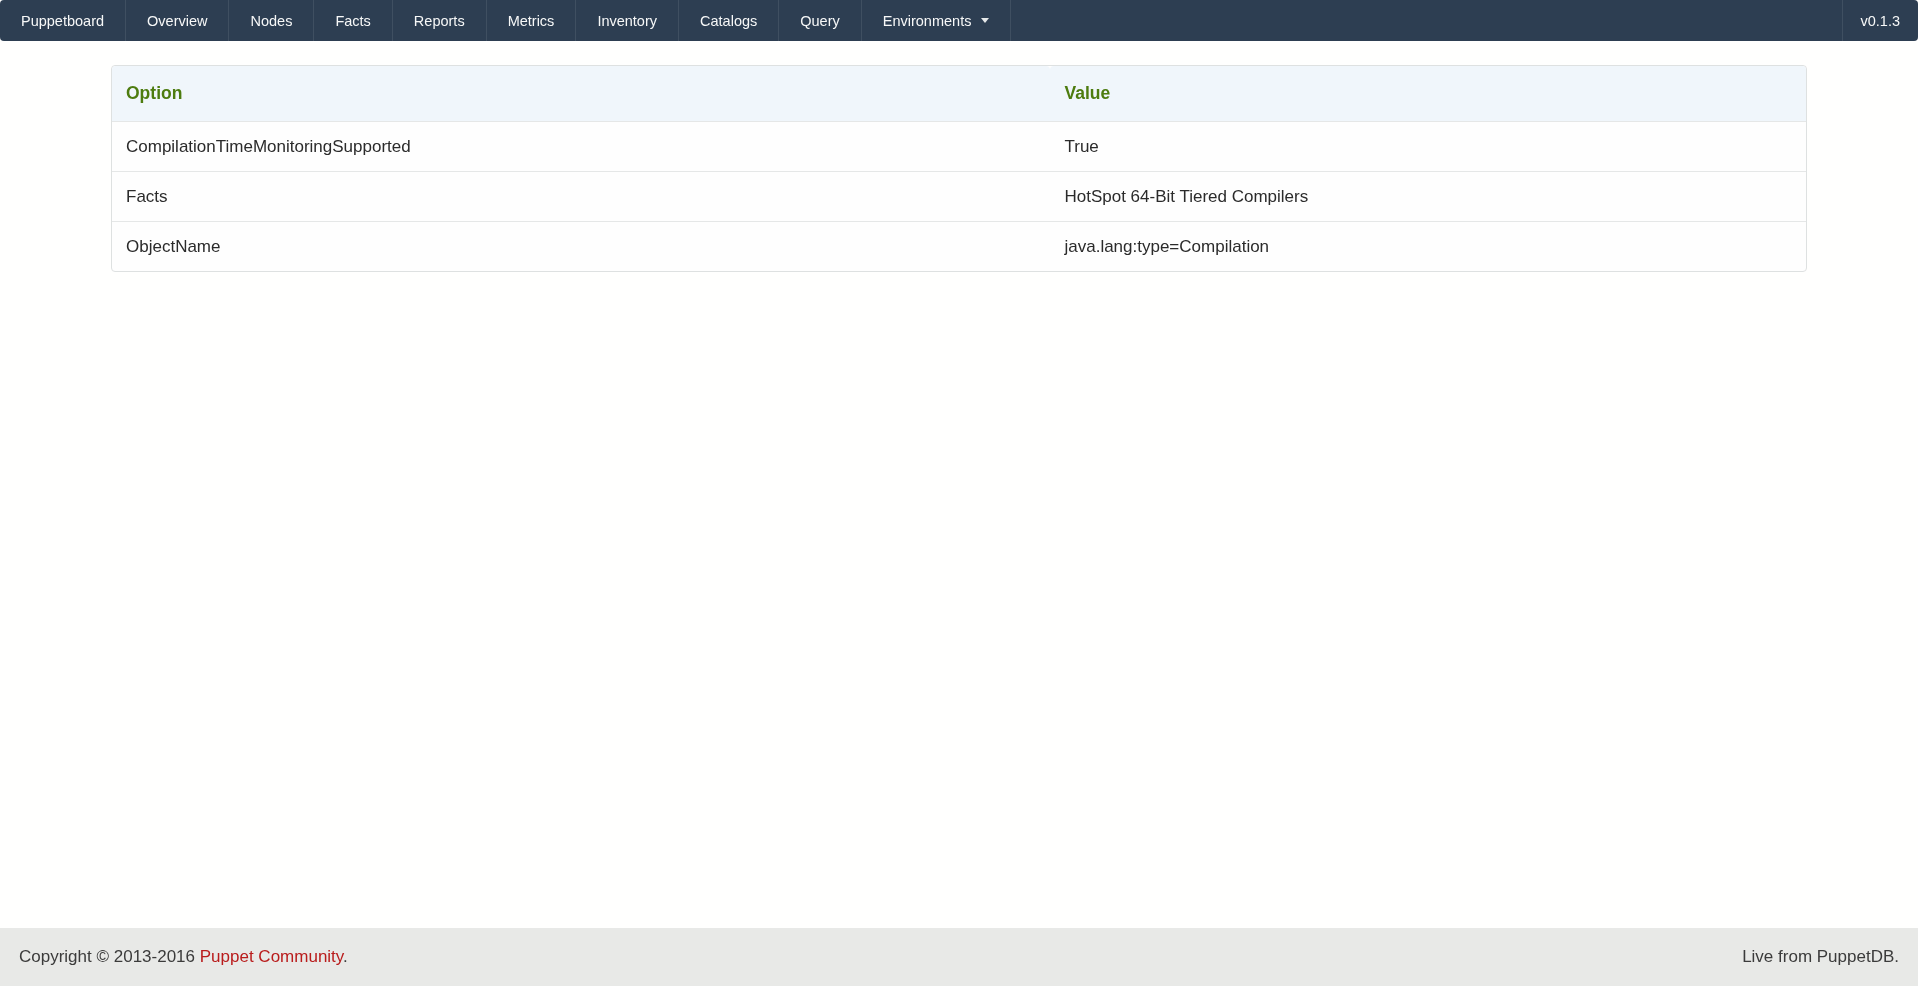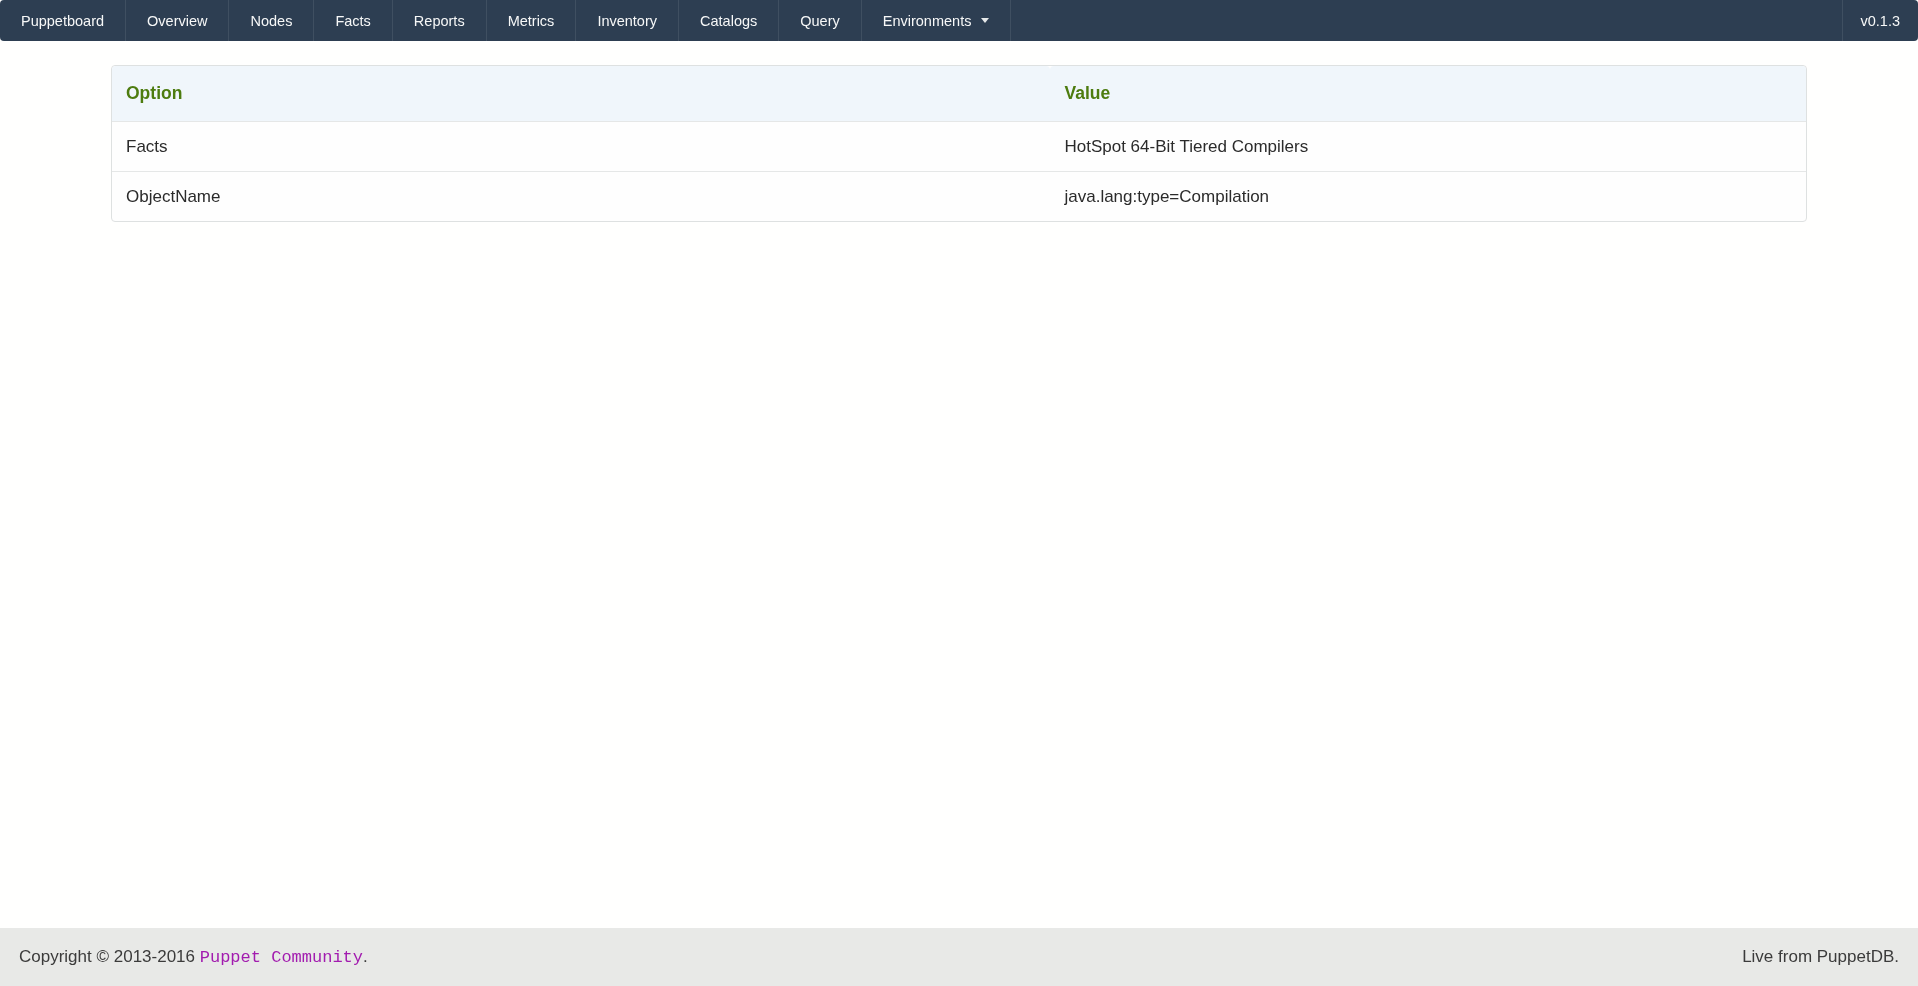--- a/index.html
+++ b/index.html
@@ -111,24 +111,23 @@
     background: #e8e9e7;
     height: 58px;
     display: flex;
     align-items: center;
     justify-content: space-between;
     padding: 0 19px;
     font-size: 17px;
     color: #3b3b3b;
   }
   .footer-link {
-    color: #a21caf;
+    color: #b91c1c;
     text-decoration: none;
     cursor: pointer;
-    font-family: Liberation Mono, monospace;
   }
 </style>
 </head>
 <body>
 
 <div class="wrapper">
 
   <nav class="navbar">
     <div class="nav-items">
         <a class="nav-item">
@@ -172,20 +171,24 @@
     <div class="container">
 
       <table class="metric-table">
         <thead>
           <tr>
             <th>Option</th>
             <th>Value</th>
           </tr>
         </thead>
         <tbody>
+            <tr>
+              <td>CompilationTimeMonitoringSupported</td>
+              <td>True</td>
+            </tr>
             <tr>
               <td>Facts</td>
               <td>HotSpot 64-Bit Tiered Compilers</td>
             </tr>
             <tr>
               <td>ObjectName</td>
               <td>java.lang:type=Compilation</td>
             </tr>
           </tbody>
       </table>

